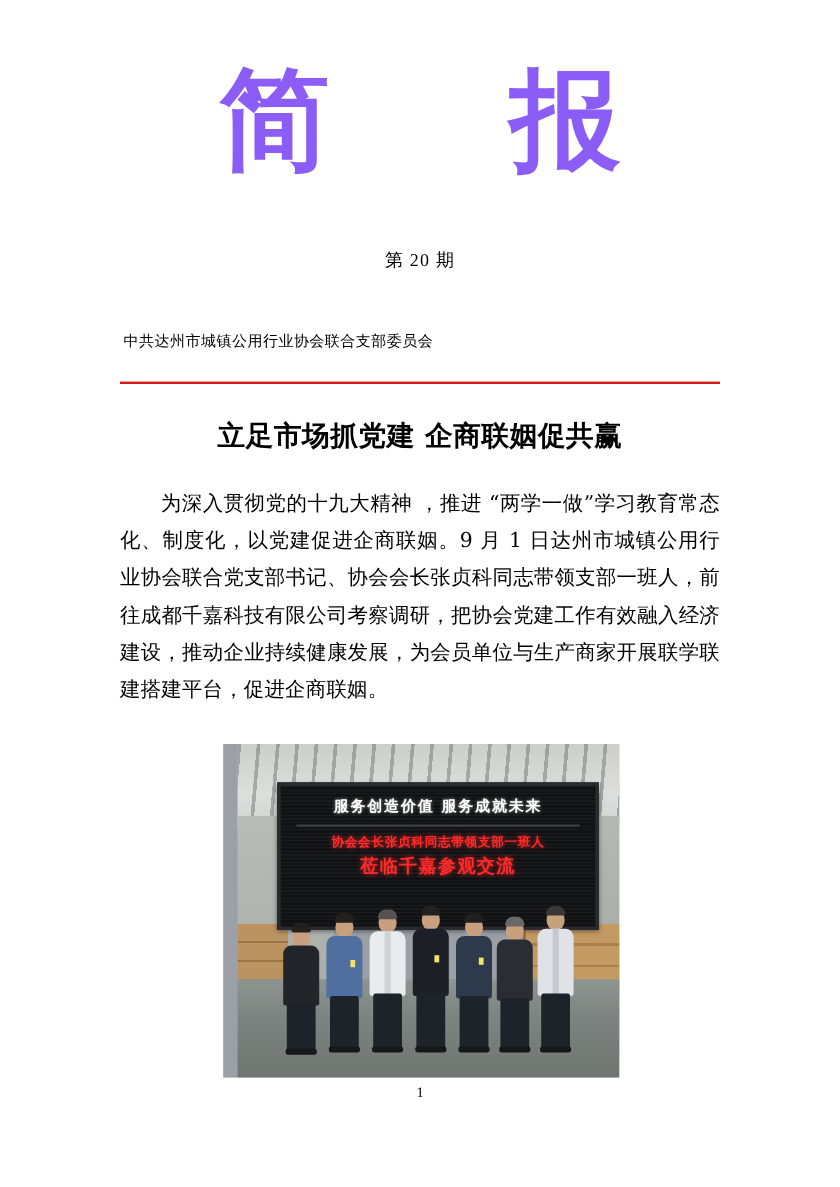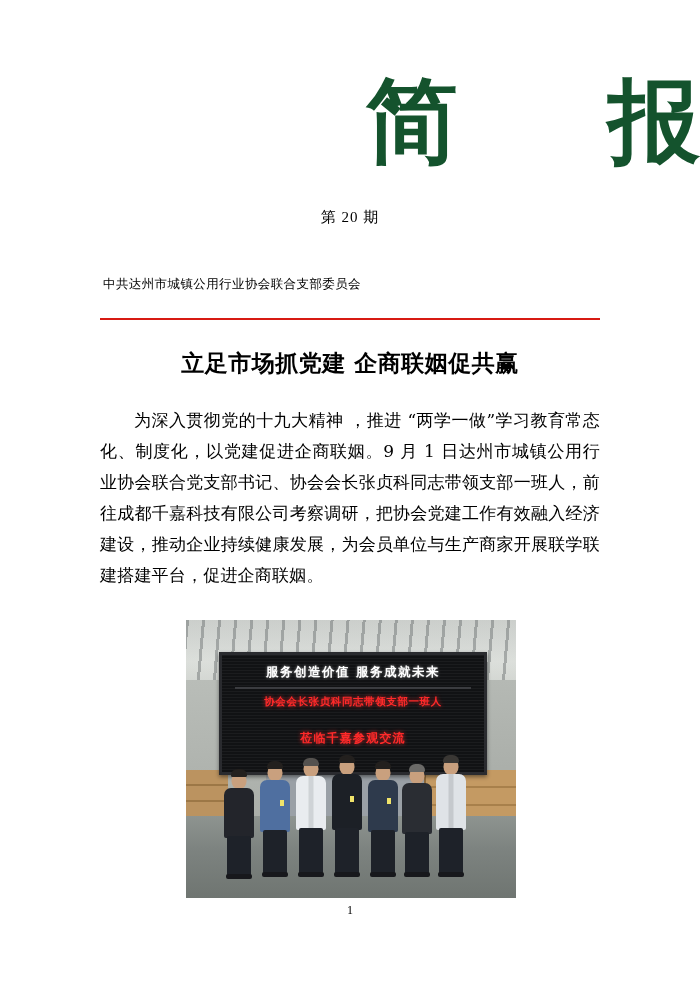--- a/index.html
+++ b/index.html
@@ -21,28 +21,27 @@
     width: 700px;
     height: 989px;
     background: #ffffff;
   }
   
   .masthead {
     position: absolute;
     left: 0;
     top: 52px;
     width: 700px;
-    text-align: right;
-    color: #14532d;
+    text-align: center;
+    color: #8b5cf6;
     font-family: "DejaVu Serif", "Liberation Serif", serif;
     font-weight: bold;
     font-size: 92px;
     line-height: 1.05;
     letter-spacing: 0;
-    margin-top: 21px;
   }
   .masthead .m-char {
     display: inline-block;
   }
   .masthead .m-gap {
     display: inline-block;
     width: 150px;
   }
   
   .issue {
@@ -121,21 +120,21 @@
     position: absolute;
     left: 186px;
     top: 620px;
     width: 330px;
     height: 278px;
     overflow: hidden;
     background: #9aa0a6;
   }
   .photo {
     position: absolute;
-    left: 0; top: 0;
+    left: 12px; top: 0;
     width: 330px;
     height: 278px;
     padding-left: 13px;
   }
   
   .ph-sky {
     position: absolute; left:0; top:0; width:330px; height:70px;
     background: linear-gradient(#c9ccc9, #dfe2de 60%, #cfd2cd);
   }
   .ph-ceiling {
@@ -207,23 +206,23 @@
   }
   .led-l3 {
     margin-top: 6px;
     color: #ff2a2a;
     font-size: 10.5px;
     font-weight: bold;
     letter-spacing: 0.6px;
     text-shadow: 0 0 4px rgba(255,40,40,0.8);
   }
   .led-l4 {
-    margin-top: 21px;
+    margin-top: 4px;
     color: #ff2a2a;
-    font-size: 12px;
+    font-size: 15px;
     font-weight: bold;
     letter-spacing: 1.2px;
     text-shadow: 0 0 4px rgba(255,40,40,0.8);
   }
   
   .people { position:absolute; left:0; top:0; width:330px; height:278px; }
   .person { position:absolute; bottom:18px; }
   .p-head {
     position:absolute; left:50%; transform:translateX(-50%);
     width:15px; height:17px; border-radius:50% 50% 45% 45%;

